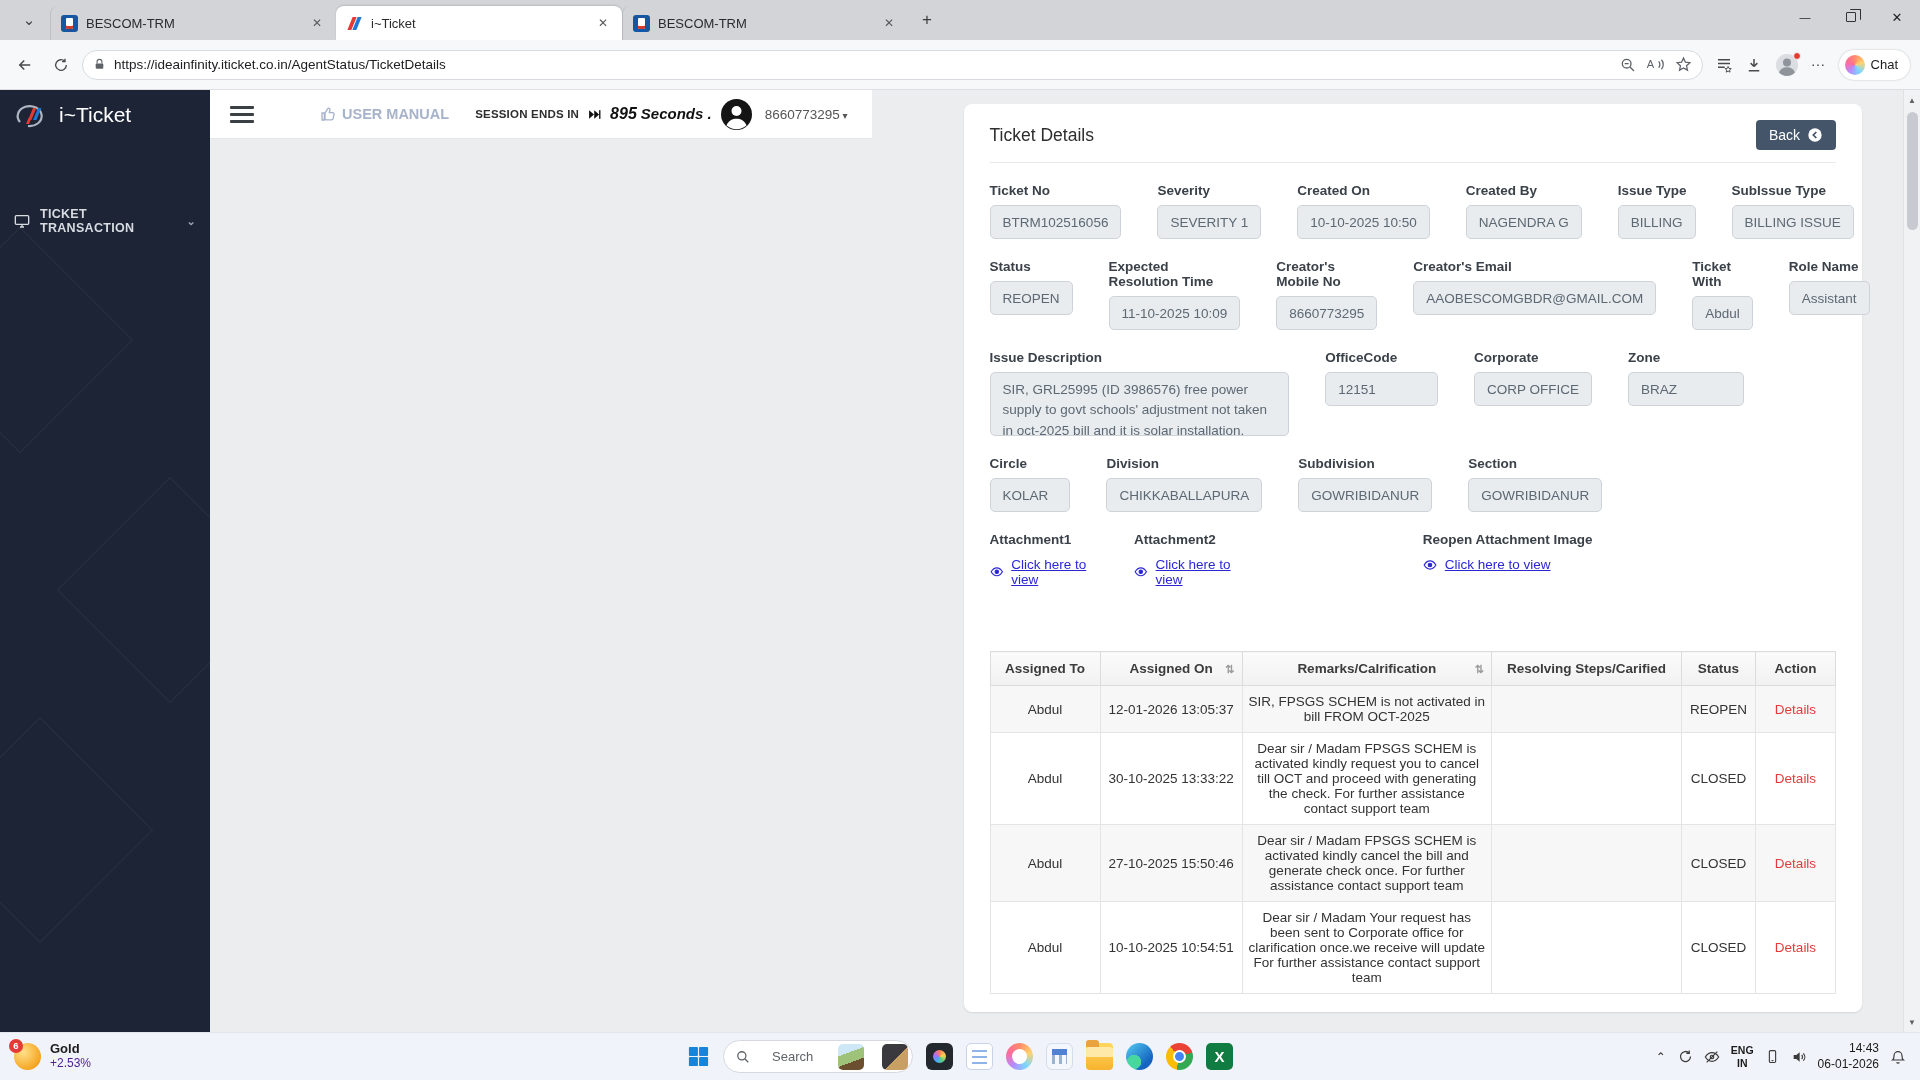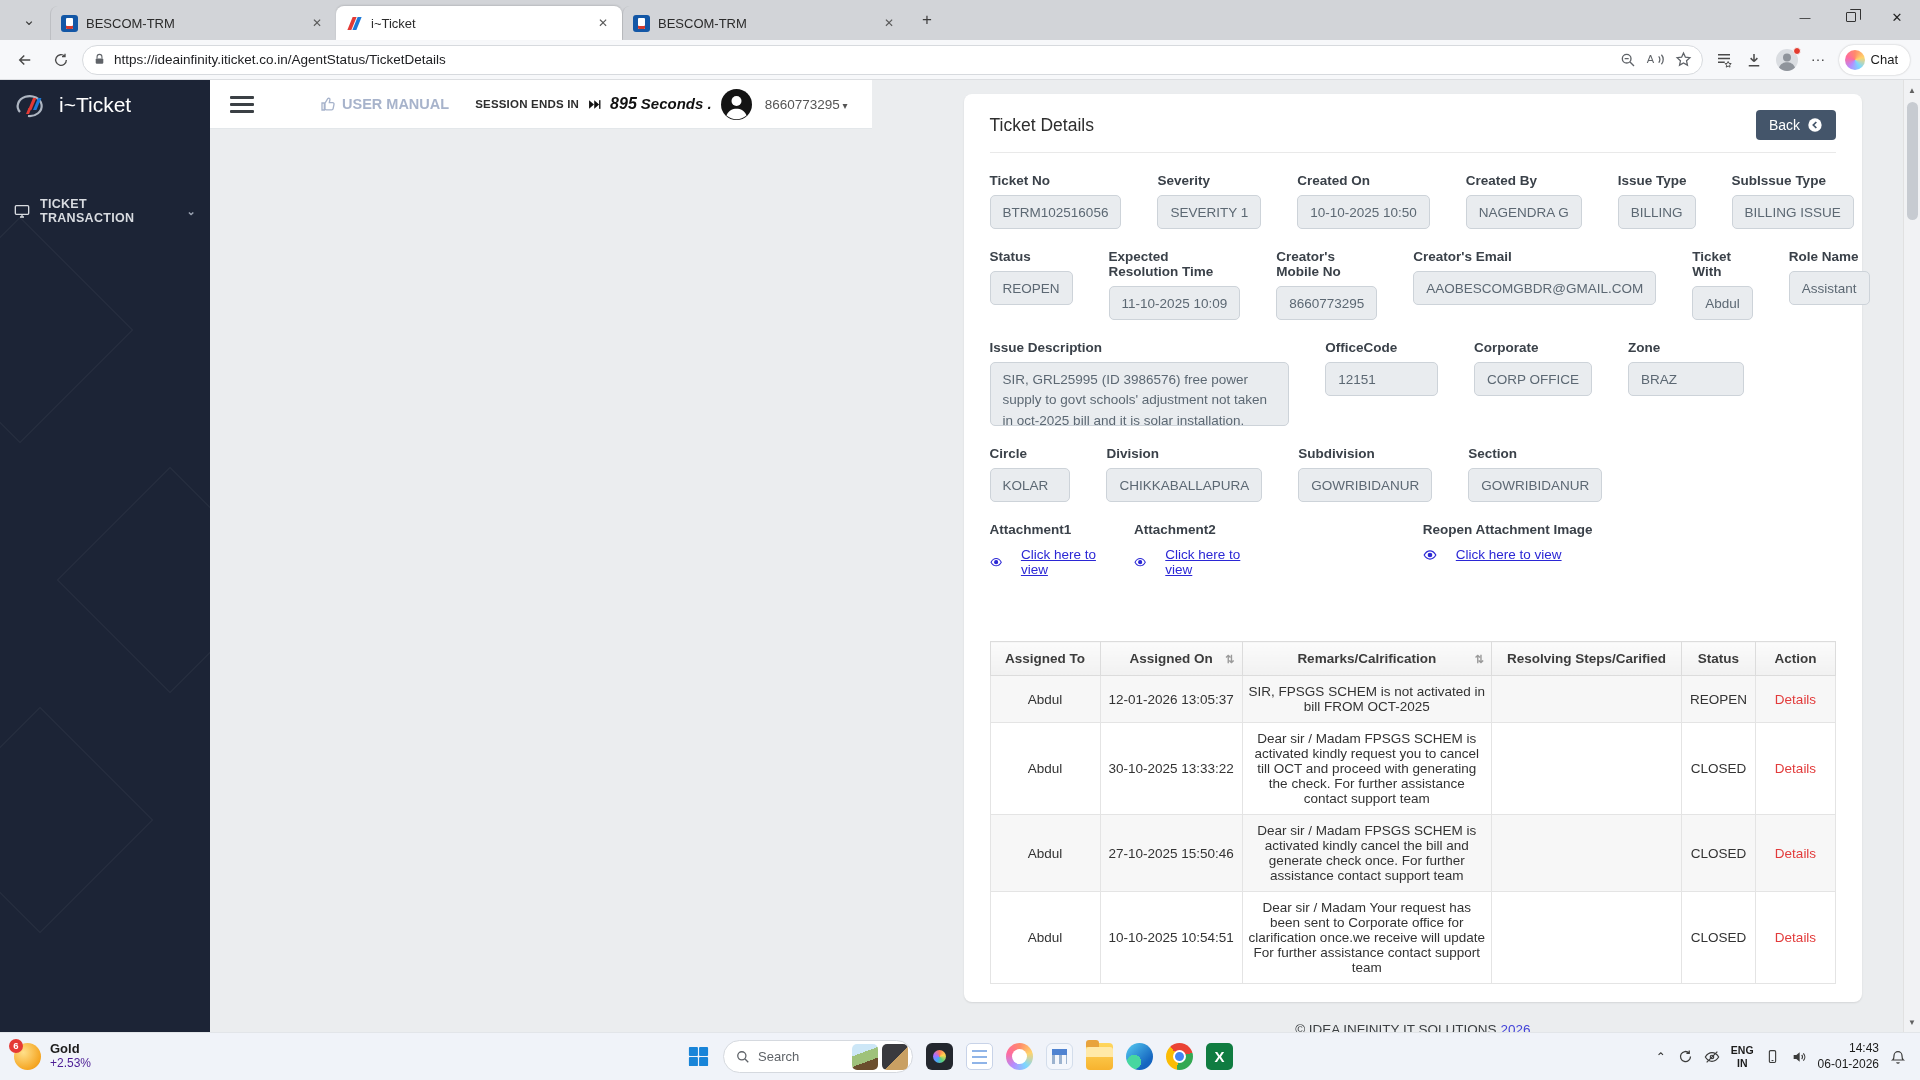--- a/index.html
+++ b/index.html
@@ -26,21 +26,21 @@
 .fav-iticket::after{left:9px;background:#1d79d8;}
 .newtab{width:30px;height:30px;margin:0 0 5px 4px;display:flex;align-items:center;justify-content:center;color:#3c3c3c;font-size:17px;}
 .newtab::after{content:"+";}
 .wincontrols{position:absolute;right:0;top:0;height:34px;display:flex;}
 .winbtn{width:46px;height:100%;display:flex;align-items:center;justify-content:center;color:#222;}
 .winbtn.min::after{content:"—";font-size:11px;}
 .winbtn.close::after{content:"✕";font-size:13px;}
 .restore-glyph{width:10px;height:10px;border:1px solid #333;border-radius:1px;position:relative;}
 .restore-glyph::before{content:"";position:absolute;top:-4px;left:3px;width:10px;height:10px;border:1px solid #333;border-left:none;border-bottom:none;border-radius:1px;}
 
-.urlbar{height:40px;background:#f7f8fa;border-bottom:1px solid #dcdee1;display:flex;align-items:center;padding:0 10px;gap:6px;flex-shrink:0;}
+.urlbar{height:50px;background:#f7f8fa;border-bottom:1px solid #dcdee1;display:flex;align-items:center;padding:0 10px;gap:6px;flex-shrink:0;}
 .navbtn{width:30px;height:30px;border-radius:6px;display:flex;align-items:center;justify-content:center;color:#4a4a4a;flex-shrink:0;}
 .urlpill{flex:1;height:30px;background:#fff;border:1px solid #d7dade;border-radius:15px;display:flex;align-items:center;padding:0 10px;gap:8px;min-width:0;}
 .urltext{flex:1;font-size:13.5px;color:#202124;white-space:nowrap;overflow:hidden;}
 .pillicons{display:flex;align-items:center;gap:10px;}
 .chromeicons{display:flex;align-items:center;gap:12px;padding:0 6px;}
 .profile-wrap{position:relative;width:24px;height:24px;}
 .profile-dot{position:absolute;top:-1px;right:-2px;width:8px;height:8px;border-radius:50%;background:#e33b2e;border:1.5px solid #f7f8fa;}
 .moredots{color:#4a4a4a;font-size:15px;letter-spacing:1px;}
 .moredots::after{content:"…";position:relative;top:-4px;}
 .chatpill{height:30px;background:#fff;border-radius:15px;box-shadow:0 0 2px rgba(0,0,0,.25);display:flex;align-items:center;gap:6px;padding:0 12px 0 6px;font-size:13px;color:#1b1b1b;}
@@ -80,21 +80,21 @@
 
 .frow{display:grid;grid-template-columns:repeat(6,1fr);gap:36px;margin-bottom:20px;}
 .frow.desc{grid-template-columns:5.05fr 1.9fr 1.95fr 1.95fr .95fr;}
 .flabel{font-size:13.5px;font-weight:700;color:#3a4149;margin-bottom:7px;}
 .fbox{background:#e9ecef;border:1px solid #cdd3d9;border-radius:5px;min-height:34px;padding:7px 12px;font-size:13.5px;color:#5c6873;display:flex;align-items:center;white-space:nowrap;overflow:hidden;}
 .fbox.tall{align-items:flex-start;white-space:normal;line-height:1.5;overflow:hidden;}
 .field.span3{grid-column:span 3;}
 
 .attach-row{display:grid;grid-template-columns:repeat(6,1fr);gap:20px;margin-top:4px;}
 .attach .flabel{margin-bottom:10px;}
-.attach-link{color:#2b27d5;font-size:13.5px;text-decoration:underline;display:inline-flex;align-items:center;gap:19px;cursor:pointer;}
+.attach-link{color:#2b27d5;font-size:13.5px;text-decoration:underline;display:inline-flex;align-items:center;gap:8px;cursor:pointer;}
 
 .tbl{width:100%;border-collapse:collapse;margin-top:64px;font-size:13.5px;color:#333;table-layout:fixed;}
 .tbl th{background:linear-gradient(#fbfbfb,#f1f1f1);border:1px solid #dcdcdc;font-weight:700;padding:9px 6px;position:relative;font-size:13.5px;color:#3c3c3c;}
 .tbl th.sortable::after{content:"⇅";position:absolute;right:7px;top:50%;transform:translateY(-50%);color:#9a9a9a;font-size:11px;}
 .tbl td{border:1px solid #e4e4e4;padding:8px 6px;text-align:center;overflow:hidden;}
 .tbl tbody tr:nth-child(odd){background:#f7f7f7;}
 .tbl tbody tr:nth-child(even){background:#fff;}
 .action-link{color:#e23b3b;cursor:pointer;text-decoration:none;}
 .c-assignedto{width:110px;}.c-assignedon{width:142px;}.c-resolving{width:190px;}.c-status{width:74px;}.c-action{width:80px;}
 
@@ -109,21 +109,21 @@
 .sb-thumb{position:absolute;left:3px;top:22px;width:11px;height:118px;background:#c7cbd1;border-radius:6px;}
 
 
 .taskbar{height:48px;background:#f0f3f9;border-top:1px solid #e2e5e9;display:flex;align-items:center;padding:0 14px;flex-shrink:0;position:relative;}
 .widget{display:flex;align-items:center;gap:9px;}
 .coin{width:27px;height:27px;border-radius:50%;background:radial-gradient(circle at 35% 35%,#ffe08a,#f5a623 70%,#d98a12);position:relative;flex-shrink:0;}
 .coin-badge{position:absolute;top:-4px;left:-5px;background:#e53935;color:#fff;border-radius:50%;width:14px;height:14px;font-size:9.5px;display:flex;align-items:center;justify-content:center;font-weight:700;}
 .widget-title{font-size:13px;color:#1b1b1b;font-weight:700;line-height:1.15;}
 .widget-change{font-size:12px;color:#4c1d95;line-height:1.15;}
 .tb-center{position:absolute;left:50%;top:0;transform:translateX(-50%);height:100%;display:flex;align-items:center;gap:13px;}
-.searchpill{width:190px;height:33px;background:#fff;border:1px solid #d5d9df;border-radius:17px;display:flex;align-items:center;gap:8px;padding:0 4px 0 12px;}
+.searchpill{width:190px;height:33px;background:#fff;border:1px solid #d5d9df;border-radius:17px;display:flex;align-items:center;gap:22px;padding:0 4px 0 12px;}
 .searchtext{flex:1;font-size:13px;color:#5f6368;}
 .sthumb{width:26px;height:26px;border-radius:5px;flex-shrink:0;}
 .sthumb.a{background:linear-gradient(160deg,#cde7f7 0 35%,#9fc27b 35% 65%,#6b4f2e 65%);}
 .sthumb.b{background:linear-gradient(135deg,#3a3a3e 0 55%,#c9a063 55%);margin-left:-4px;}
 .appicon{width:27px;height:27px;position:relative;flex-shrink:0;}
 .ic-photos{background:#23272e;border-radius:6px;}
 .ic-photos::after{content:"";position:absolute;inset:7px;border-radius:50%;background:conic-gradient(#ff7a59,#ffd34d,#5bd27b,#4aa3ff,#b06bff,#ff7a59);}
 .ic-notepad{background:#fff;border:1px solid #c8d3e8;border-radius:5px;}
 .ic-notepad::before{content:"";position:absolute;left:5px;right:5px;top:6px;height:14px;background:repeating-linear-gradient(#8fb4e8 0 2px,transparent 2px 6px);}
 .ic-copilot{border-radius:50%;background:conic-gradient(#ff8a6b,#ffd36b,#7bd8ff,#b58cff,#ff6b9d,#ff8a6b);}

